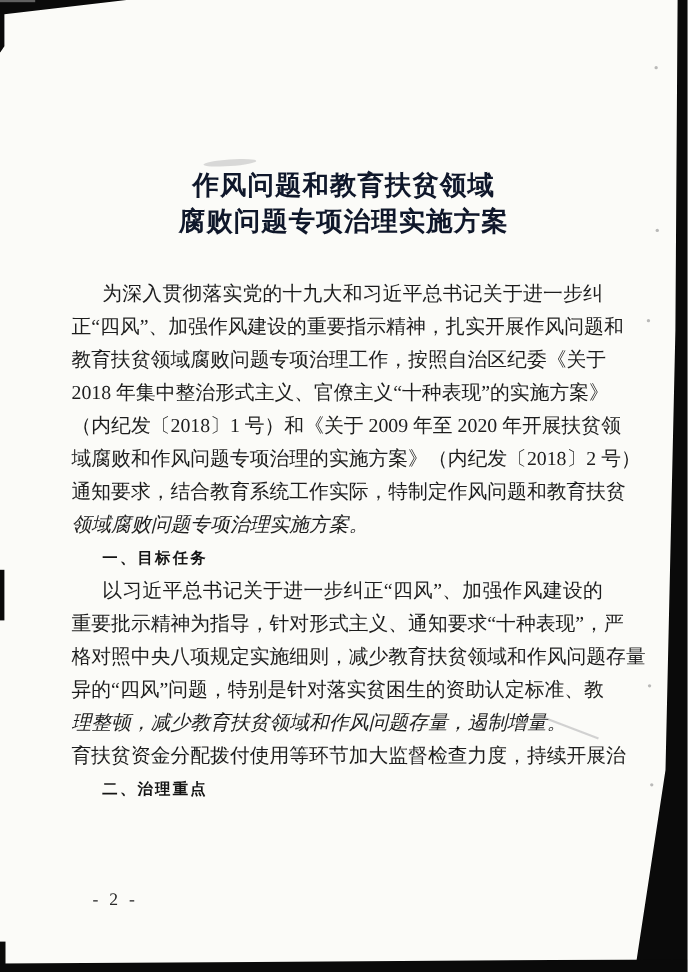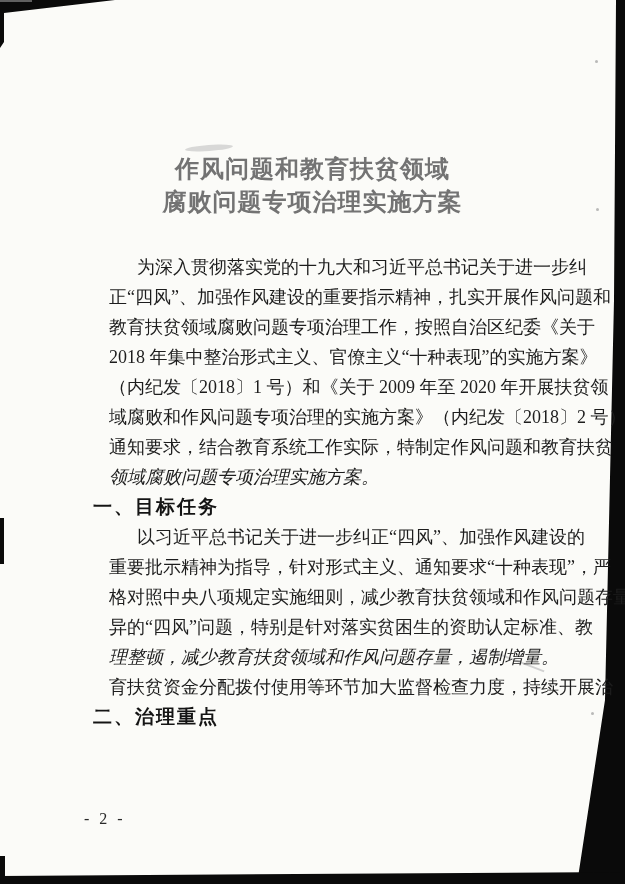--- a/index.html
+++ b/index.html
@@ -42,38 +42,37 @@
   .sp1 { left: 595px; top: 60px; }
   .sp2 { left: 596px; top: 208px; }
   .sp3 { left: 588px; top: 290px; }
   .sp4 { left: 589px; top: 622px; }
   .sp5 { left: 591px; top: 712px; }
   
   .title {
     position: absolute; left: 0; top: 153px; width: 625px;
     text-align: center; font-weight: bold;
     font-size: 24px; line-height: 33px; letter-spacing: 1px;
-    color: #737373;
+    color: #0f172a;
   }
   
   .docbody {
     position: absolute; left: 65px; top: 252px; width: 483px;
     font-size: 18px;
   }
   .ln {
     height: 30px; line-height: 30px;
     text-align: justify; text-align-last: justify;
     white-space: nowrap;
-    margin-left: 44px;
   }
   .ln.first { text-indent: 28px; }
   .ln.last { text-align-last: left; font-style: italic; }
   .hd {
     height: 30px; line-height: 30px; padding-left: 28px;
-    font-weight: bold; font-size: 19px; letter-spacing: 2px;
+    font-weight: bold; font-size: 14px; letter-spacing: 2px;
     font-family: "Liberation Sans", sans-serif;
     color: #141414;
   }
   
   .pagenum {
     position: absolute; left: 84px; top: 810px;
     font-size: 16px; letter-spacing: 3px; color: #2a2a2a;
   }
 </style>
 </head>

